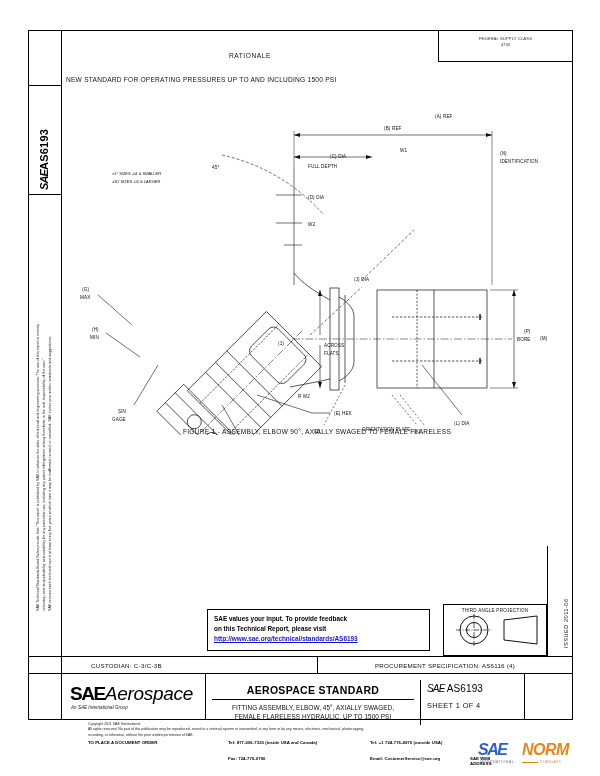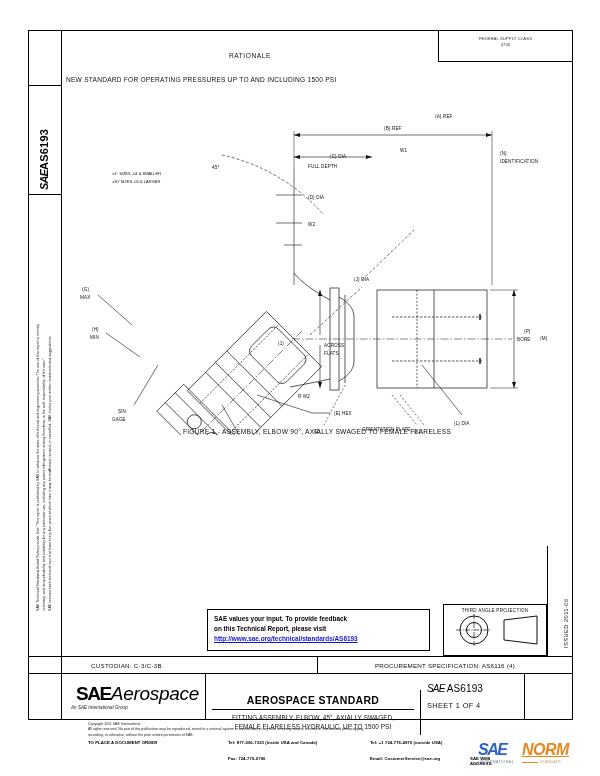--- a/index.html
+++ b/index.html
@@ -221,38 +221,37 @@
     border-right: 1.3px solid #000;
     padding-top: 10px;
   }
   .sae-logo-main {
     font-size: 19px;
     font-weight: bold;
     letter-spacing: -0.075em;
     line-height: 1;
     padding-left: 8px;
     color: #000;
-    text-align: center;
   }
   .sae-logo-main .aero {
     font-weight: normal;
     font-style: italic;
     letter-spacing: -0.015em;
     font-size: 19px;
   }
   .sae-logo-sub {
     font-size: 4.6px;
     font-style: italic;
     padding-left: 9px;
     padding-top: 2px;
     color: #222;
   }
   .tb-center {
     position: absolute;
-    left: 177px; top: 16px;
+    left: 177px; top: 6px;
     width: 215px; height: 45px;
     border-right: 1.3px solid #000;
   }
   .tb-center-title {
     text-align: center;
     font-size: 10.5px;
     font-weight: bold;
     letter-spacing: 0.03em;
     padding-top: 4px;
     border-bottom: 1.2px solid #000;
@@ -338,21 +337,20 @@
     color: #2b63c4;
   }
   .wm-norm {
     position: absolute;
     left: 44px; top: 1px;
     font-size: 16px;
     font-weight: bold;
     font-style: italic;
     letter-spacing: -0.03em;
     color: #e8861e;
-    text-decoration: underline;
   }
   .wm-sub-l {
     position: absolute;
     left: 2px; top: 20px;
     font-size: 3.6px;
     letter-spacing: 0.12em;
     color: #6b7a90;
   }
   .wm-sub-r {
     position: absolute;

